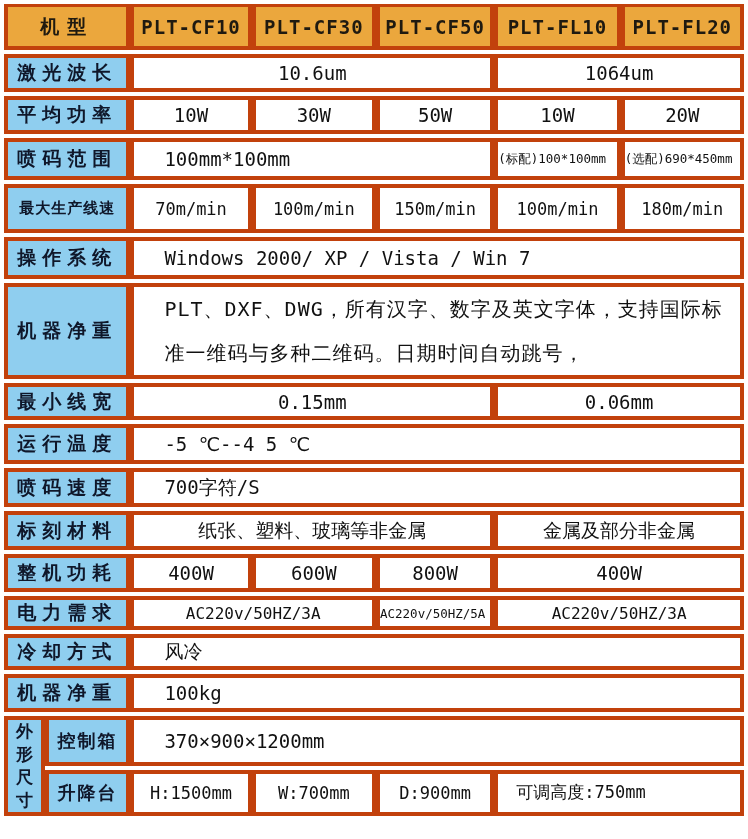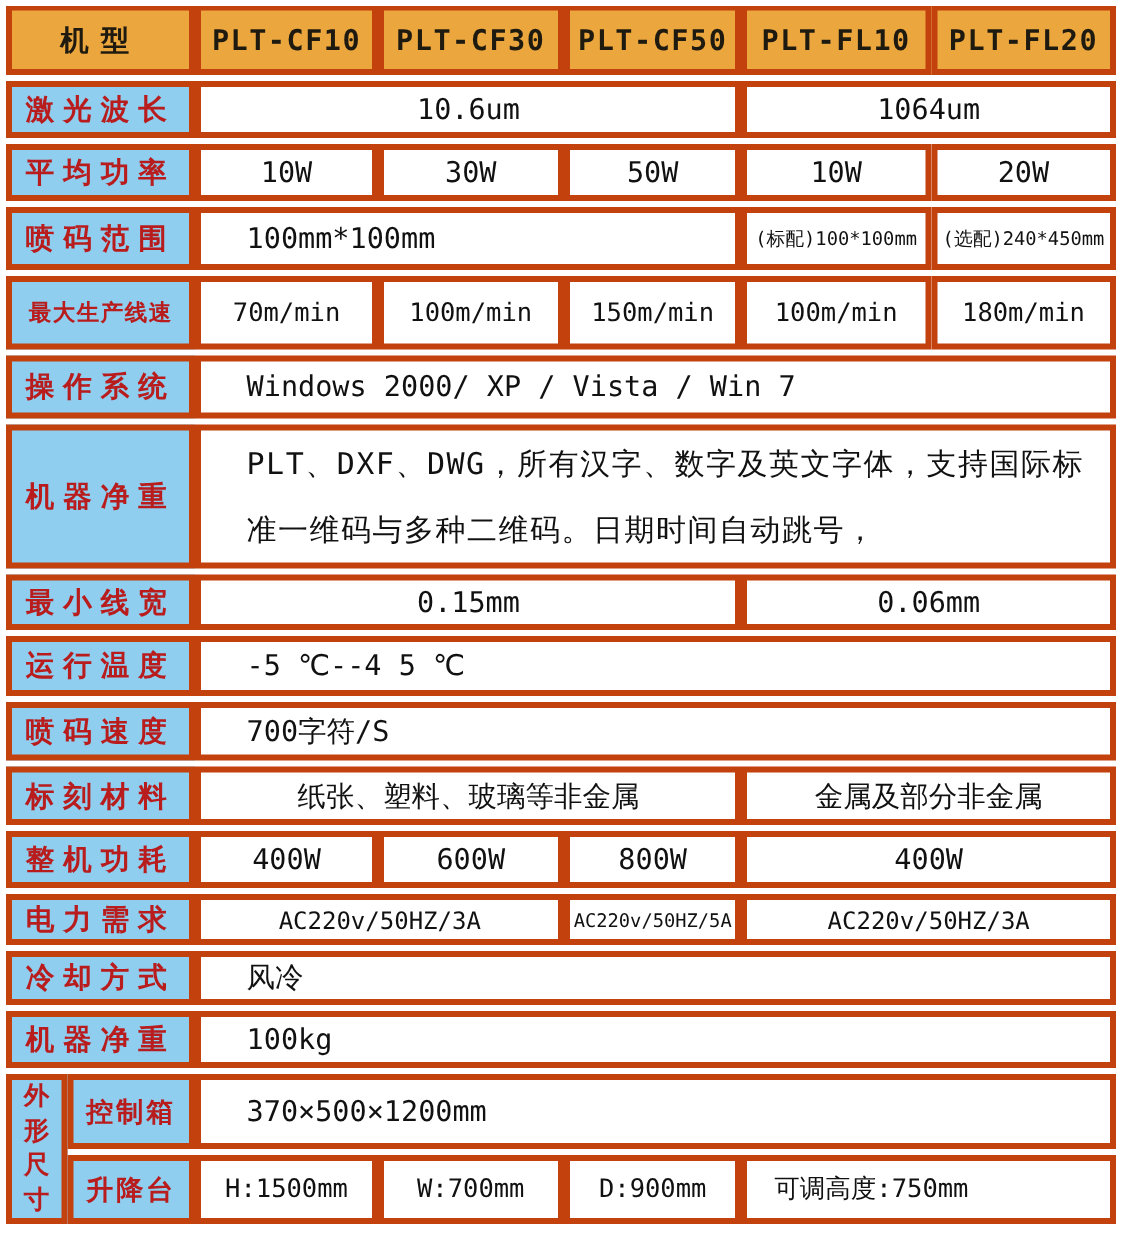--- a/index.html
+++ b/index.html
@@ -30,26 +30,26 @@
     color:#1f1a10;
     letter-spacing:1px;
   }
   th.machine{letter-spacing:8px;}
   .lbl{
     background:#8FCEEF;
     font-weight:bold;
     text-align:center;
     letter-spacing:6px;
     font-size:19px;
-    color:#b91c1c;
+    color:#0f172a;
   }
   .lbl6{letter-spacing:1px;font-size:15px;}
   .c{text-align:center;}
   .l{text-align:left;padding-left:30px;}
-  .small{font-size:12.5px;text-align:center;letter-spacing:0;}
+  .small{font-size:12.5px;letter-spacing:0;}
   .mid{font-size:16px;text-align:center;}
   .sz{font-size:17px;}
   .wrap{
     white-space:normal;
     font-size:20px;
     line-height:2.2;
     letter-spacing:1px;
     padding-right:16px;
     margin-top:47px;
   }
@@ -102,21 +102,21 @@
     <td class="c">30W</td>
     <td class="c">50W</td>
     <td class="c">10W</td>
     <td class="c">20W</td>
   </tr>
 
   <tr style="height:42px">
     <td colspan="2" class="lbl">喷码范围</td>
     <td colspan="3" class="l">100mm*100mm</td>
     <td class="small">(标配)100*100mm</td>
-    <td class="small">(选配)240*450mm</td>
+    <td class="small">(选配)690*450mm</td>
   </tr>
 
   <tr style="height:49px">
     <td colspan="2" class="lbl lbl6">最大生产线速</td>
     <td class="c sz">70m/min</td>
     <td class="c sz">100m/min</td>
     <td class="c sz">150m/min</td>
     <td class="c sz">100m/min</td>
     <td class="c sz">180m/min</td>
   </tr>
@@ -174,21 +174,21 @@
   </tr>
 
   <tr style="height:38px">
     <td colspan="2" class="lbl">机器净重</td>
     <td colspan="5" class="l">100kg</td>
   </tr>
 
   <tr style="height:48px">
     <td rowspan="2" class="lbl dim-cell"><span class="v-text">外形尺寸</span></td>
     <td class="lbl sublbl">控制箱</td>
-    <td colspan="5" class="l">370×500×1200mm</td>
+    <td colspan="5" class="l">370×900×1200mm</td>
   </tr>
 
   <tr style="height:44px">
     <td class="lbl sublbl">升降台</td>
     <td class="c sz">H:1500mm</td>
     <td class="c sz">W:700mm</td>
     <td class="c sz">D:900mm</td>
     <td colspan="2" class="sz" style="text-align:left;padding-left:18px;">可调高度:750mm</td>
   </tr>
 </tbody>

